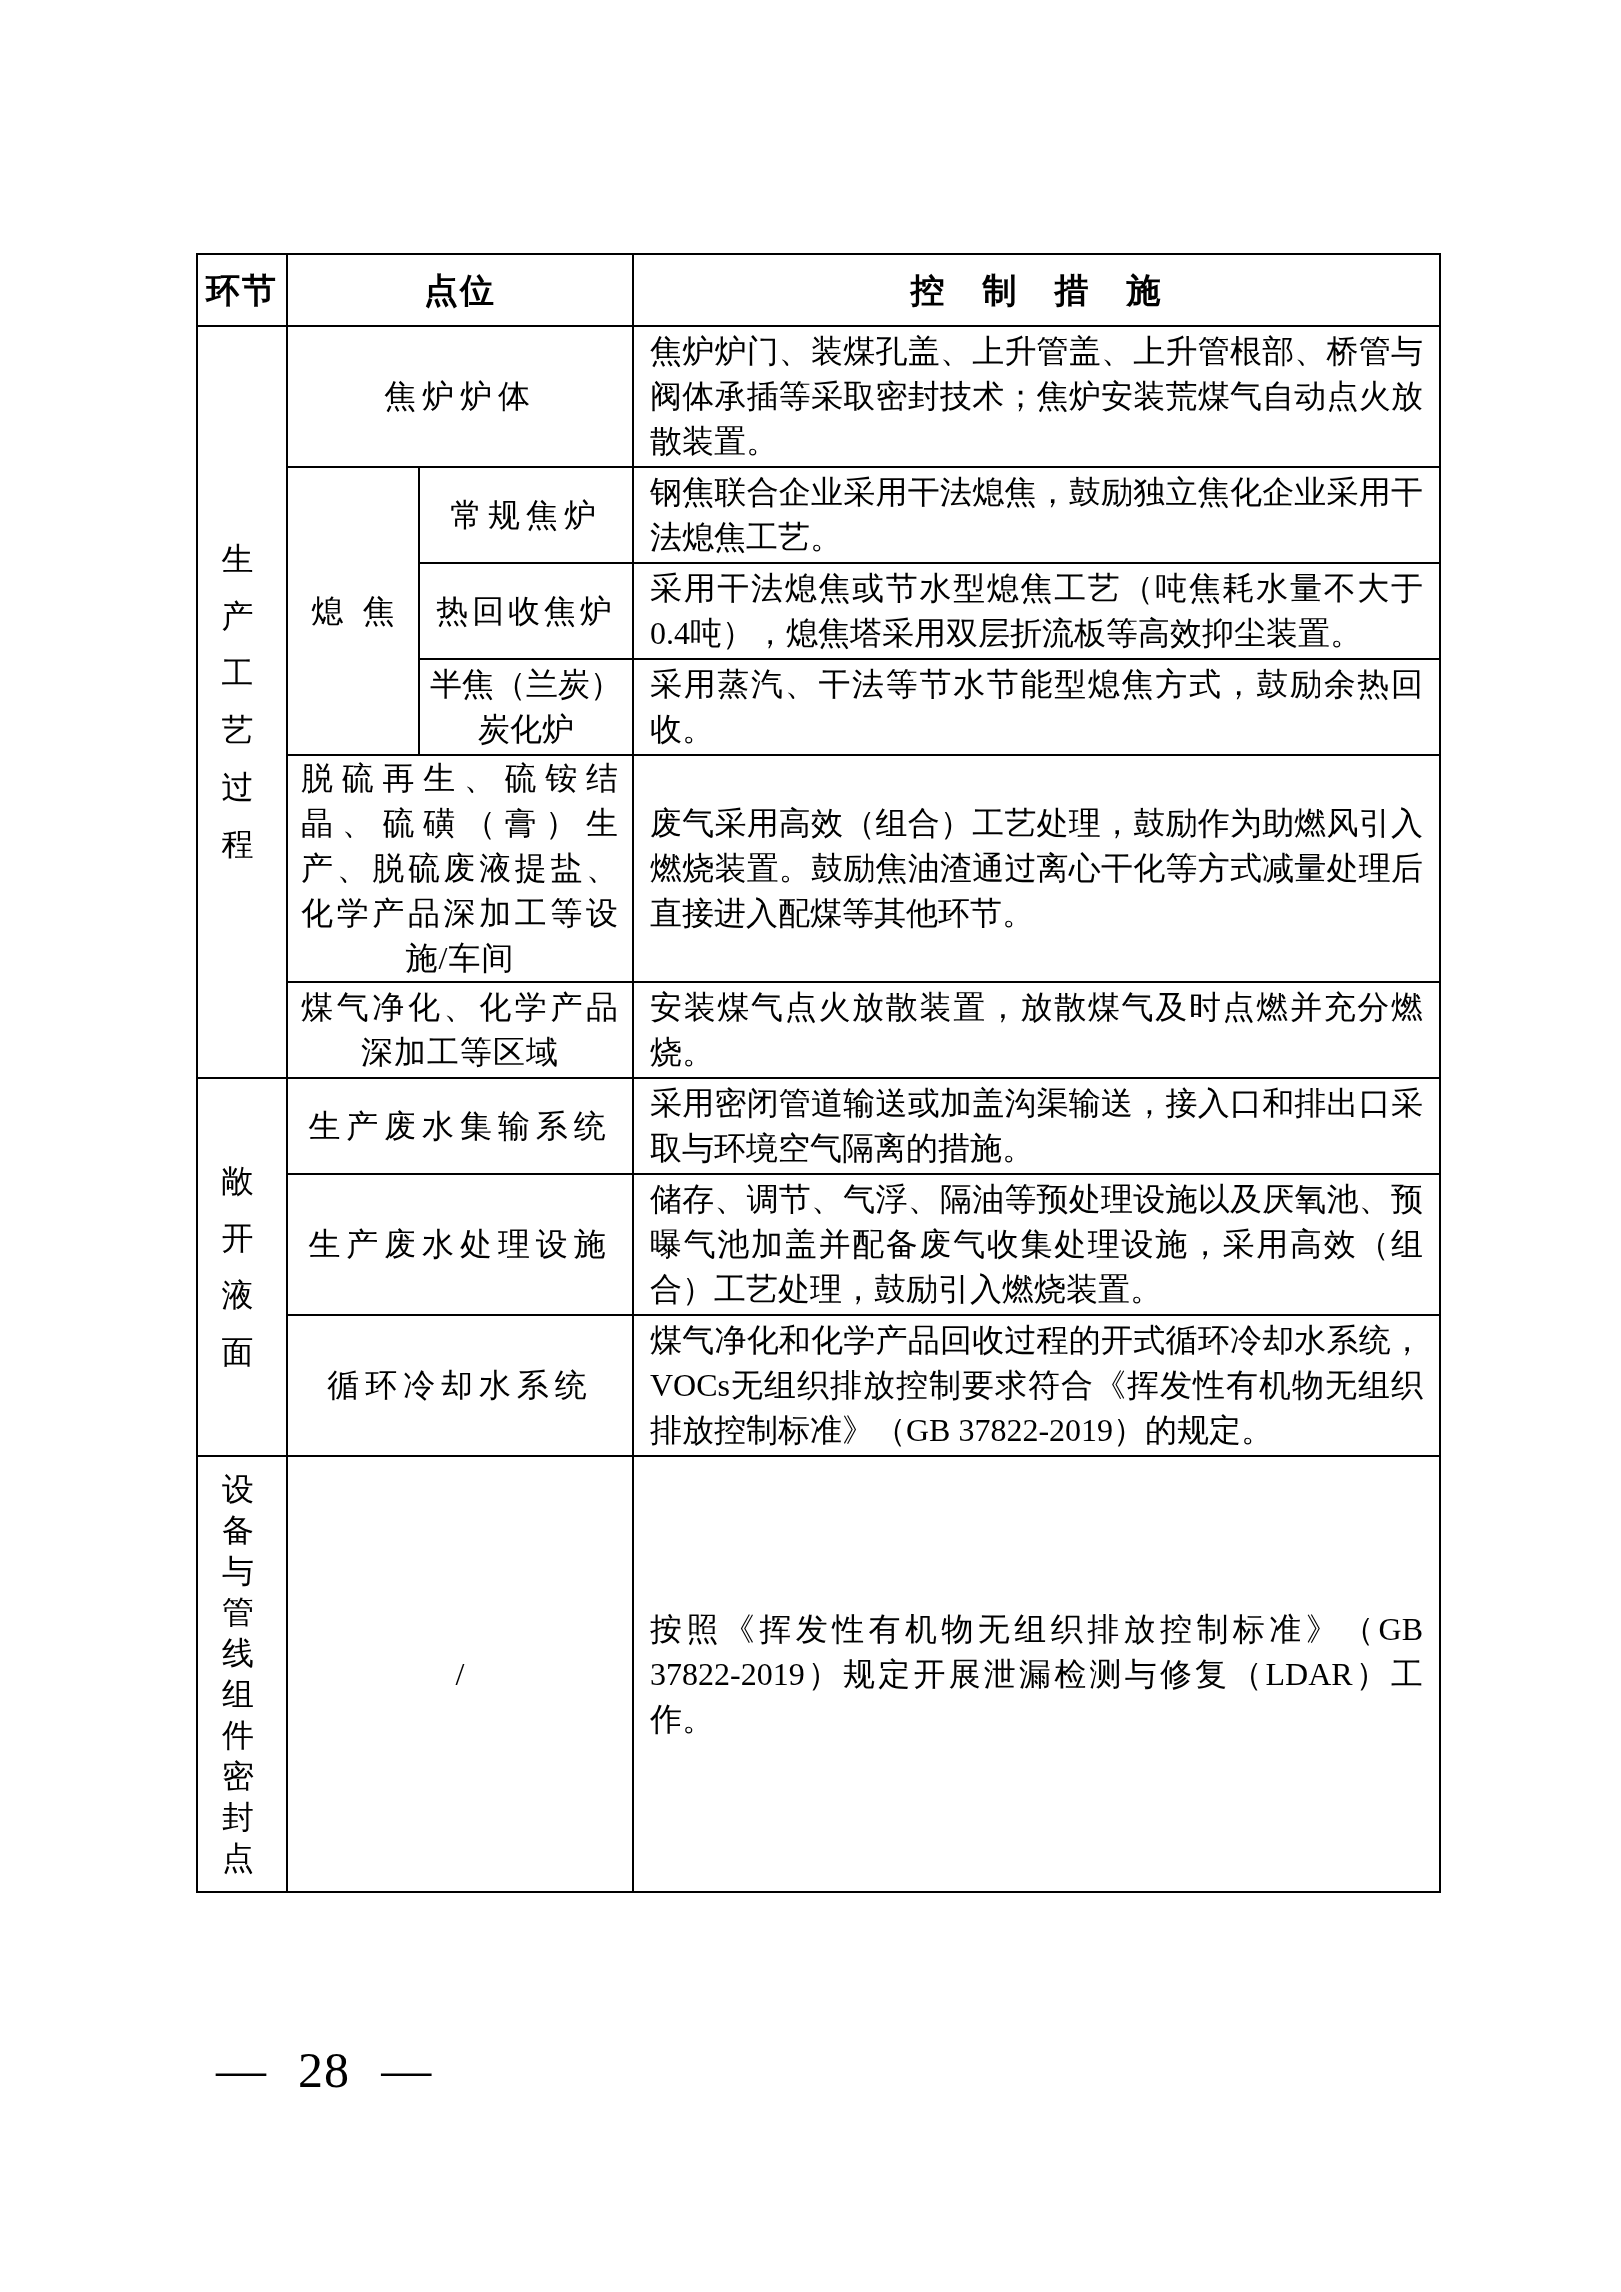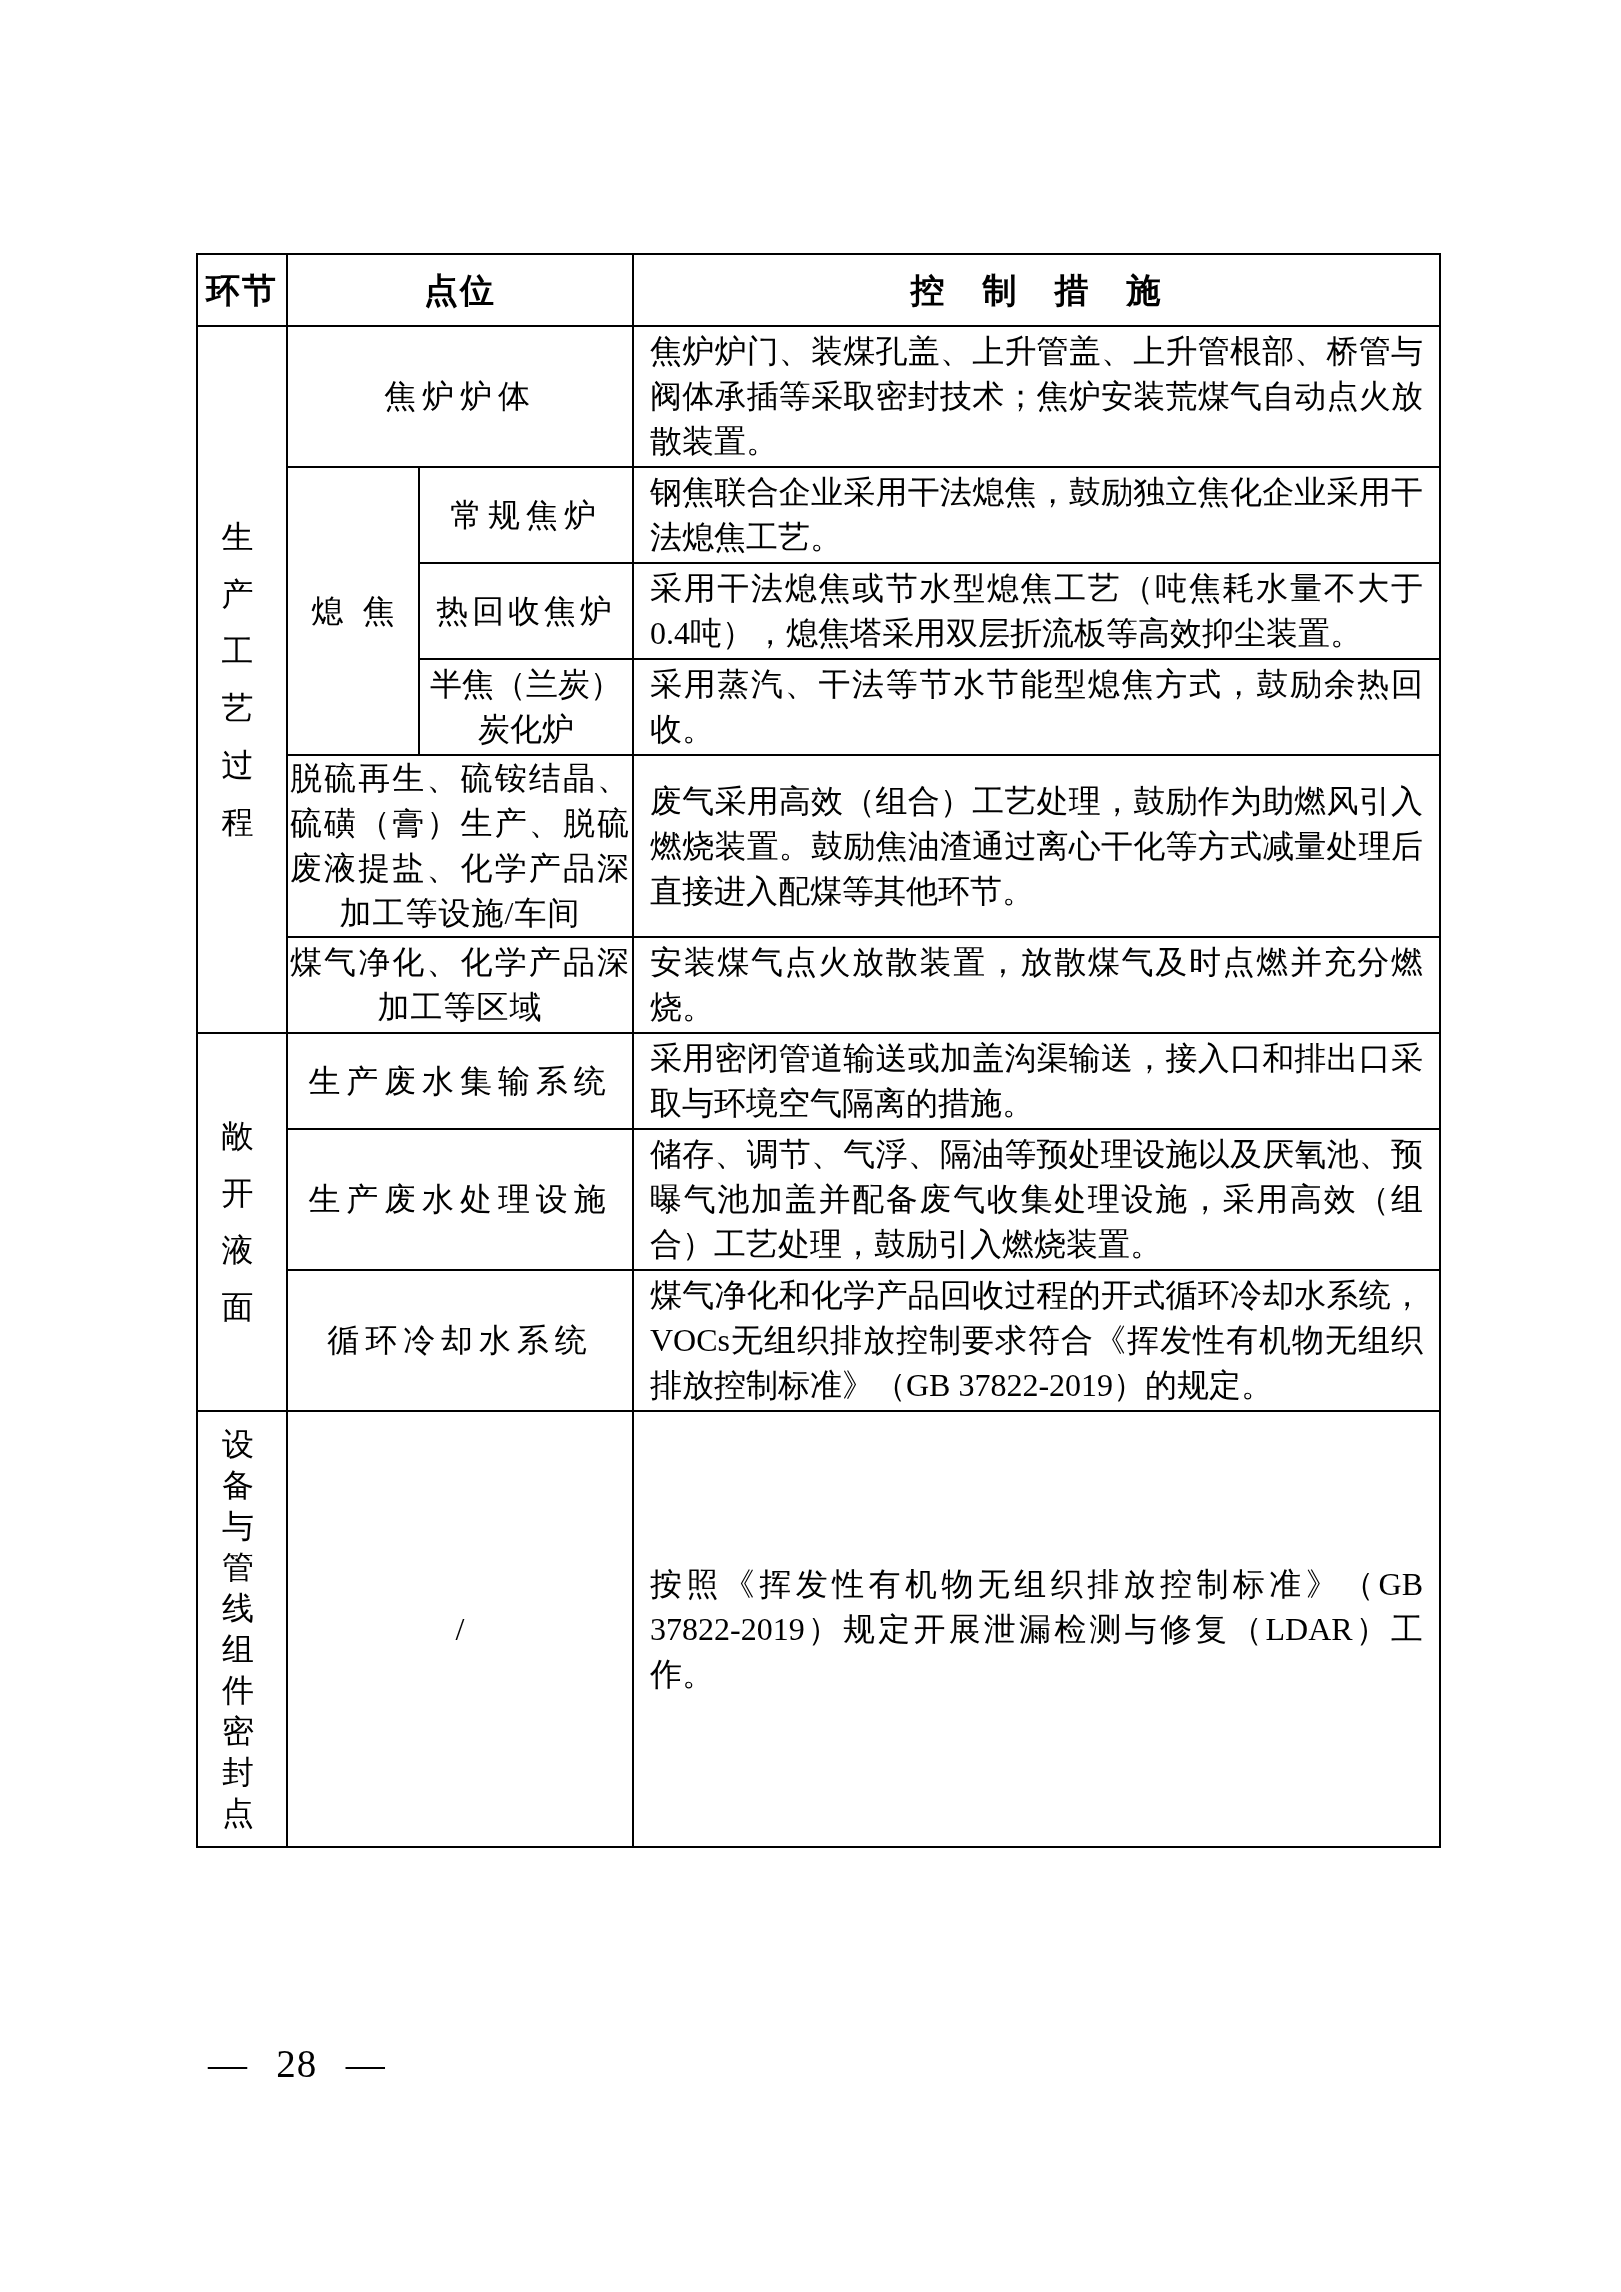--- a/index.html
+++ b/index.html
@@ -50,42 +50,42 @@
   td.stage.tight { line-height: 41px; letter-spacing: 7.8px; }
 
   td.site { text-align: center; padding: 0 2px; }
   td.site.ls6  { letter-spacing: 5.9px; margin-top: 12px; }
   td.site.ls4  { letter-spacing: 3.9px; }
   td.site.ls20 { letter-spacing: 19.6px; text-indent: 19.6px; }
   td.site.multi {
     text-align: justify;
     text-align-last: center;
     letter-spacing: 1px;
-    padding: 0 2px;
+    padding: 0 13px;
   }
 
   td.measure {
     text-align: justify;
     padding: 2px 16px;
   }
 
   .notes {
     position: absolute;
     left: 196px; top: 1584px;
     width: 1243px;
     font-size: 32px;
     line-height: 56px;
     text-align: justify;
   }
   .notes p { margin: 0; }
 
   .pagenum {
     position: absolute;
-    left: 208px; top: 2041px;
-    font-size: 39px;
+    left: 216px; top: 2041px;
+    font-size: 50px;
     word-spacing: 17.6px;
     letter-spacing: 1px;
   }
 </style>
 </head>
 <body>
 
 <div class="table-wrap">
   <table class="ctrl">
     <colgroup>

